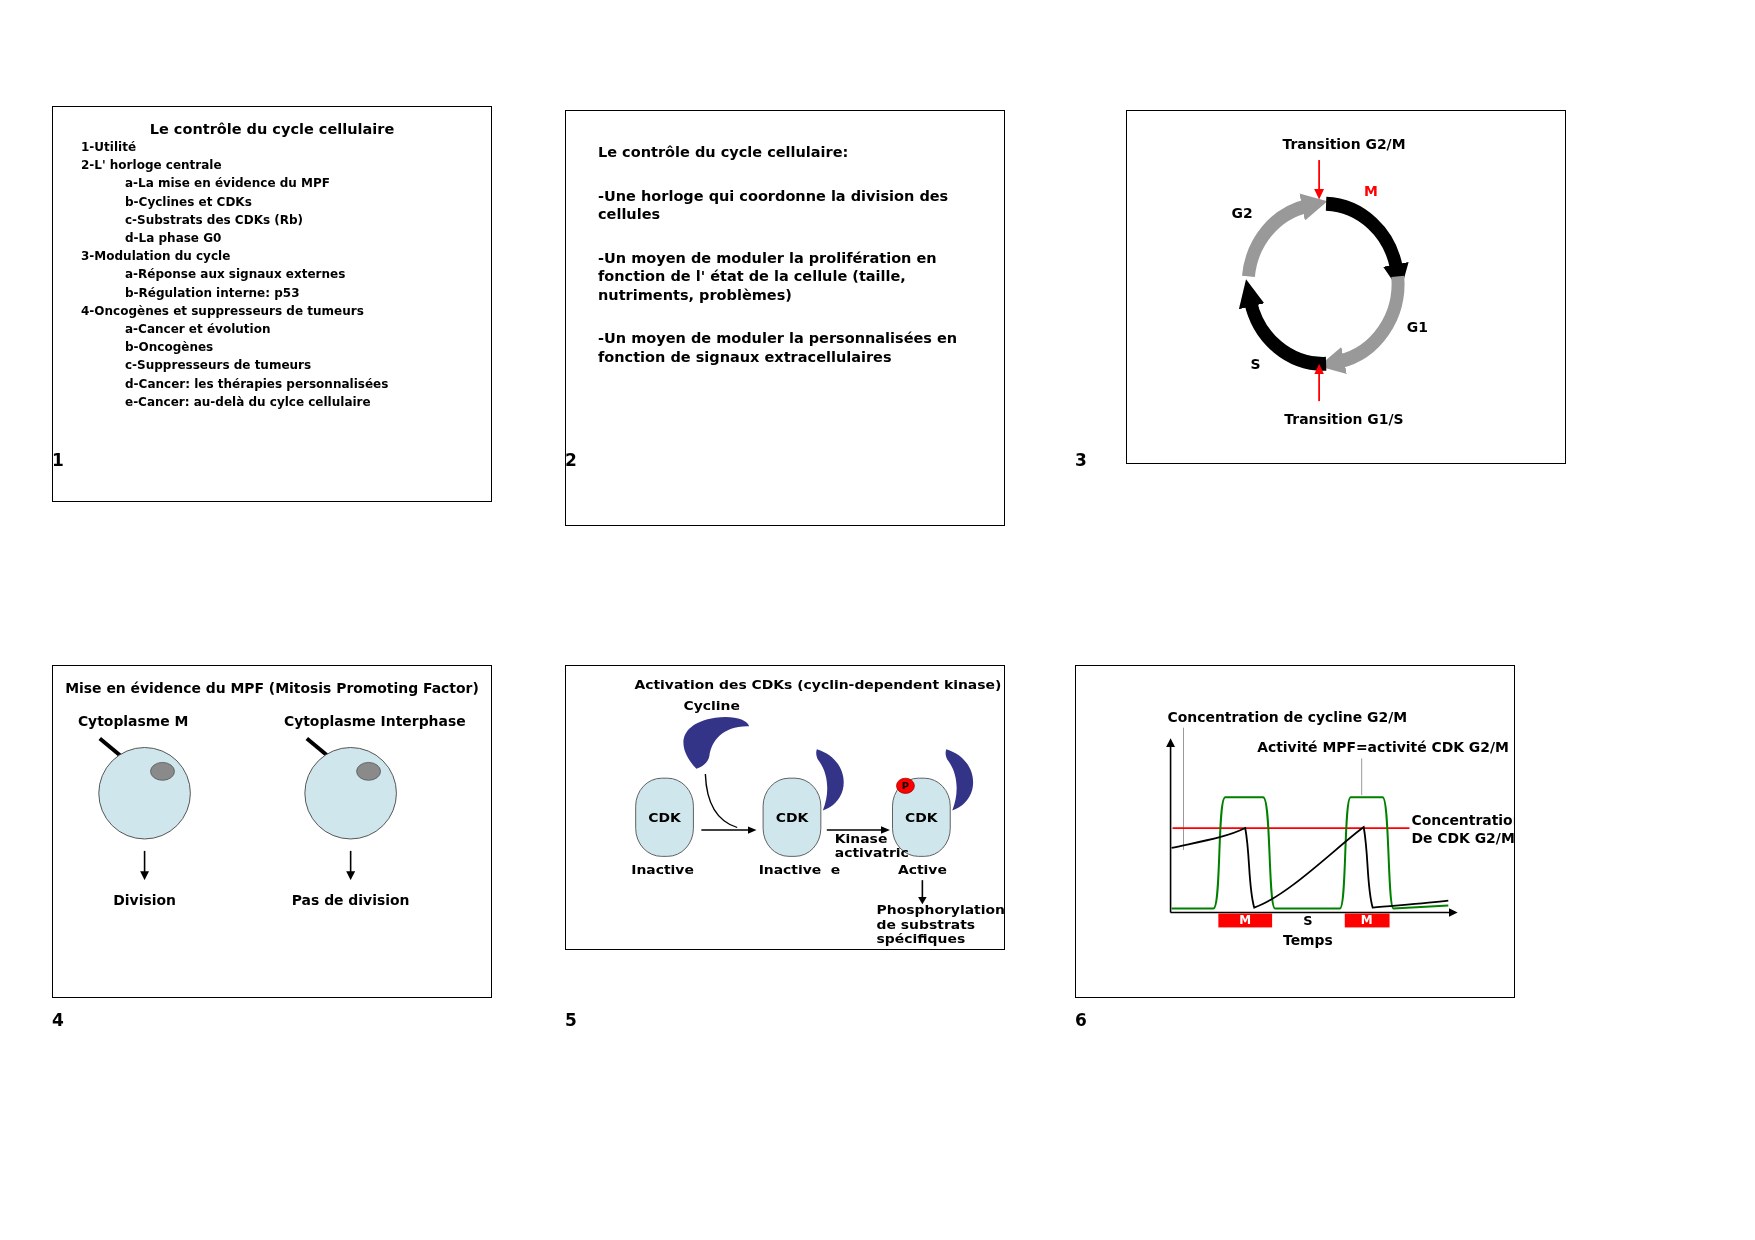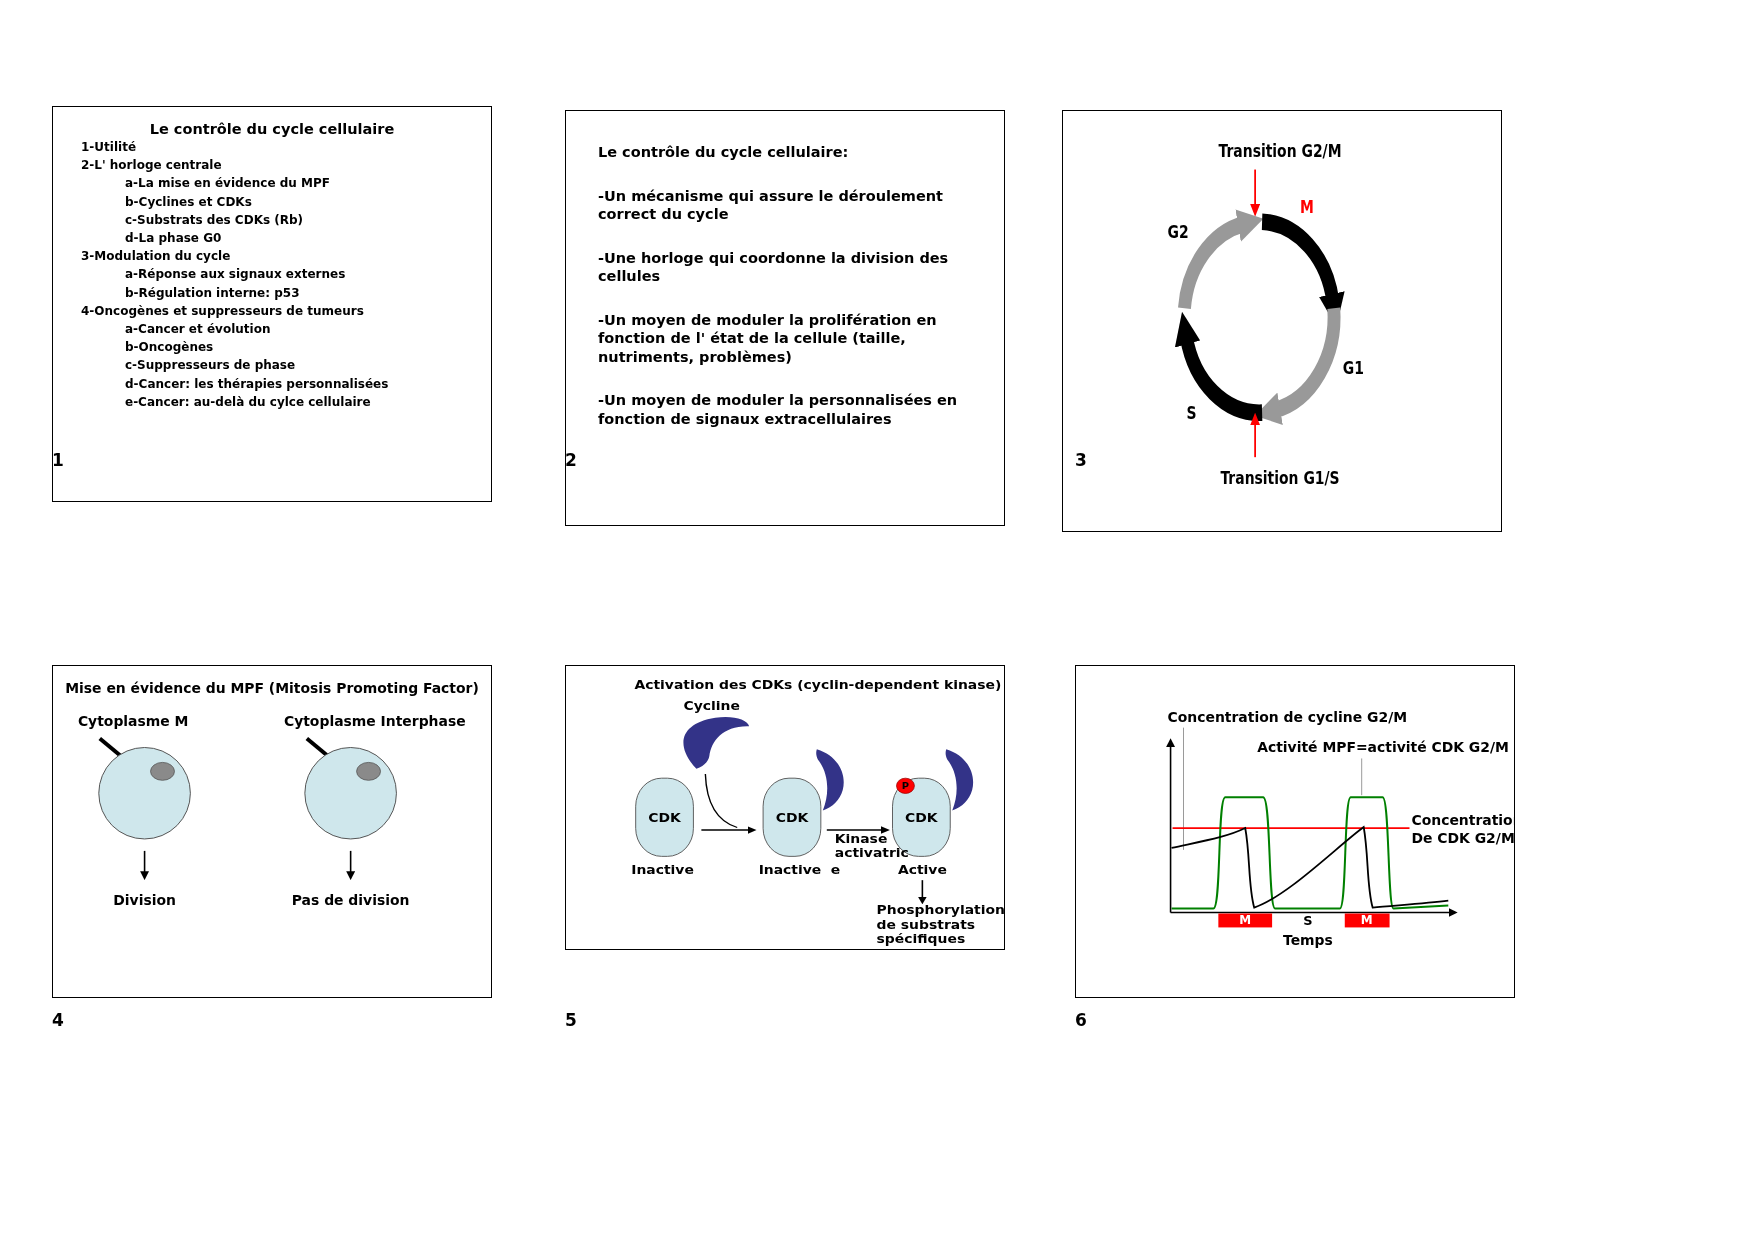--- a/index.html
+++ b/index.html
@@ -32,38 +32,37 @@
   <div class="line l1">a-La mise en évidence du MPF</div>
   <div class="line l1">b-Cyclines et CDKs</div>
   <div class="line l1">c-Substrats des CDKs (Rb)</div>
   <div class="line l1">d-La phase G0</div>
   <div class="line l0">3-Modulation du cycle</div>
   <div class="line l1">a-Réponse aux signaux externes</div>
   <div class="line l1">b-Régulation interne: p53</div>
   <div class="line l0">4-Oncogènes et suppresseurs de tumeurs</div>
   <div class="line l1">a-Cancer et évolution</div>
   <div class="line l1">b-Oncogènes</div>
-  <div class="line l1">c-Suppresseurs de phase</div>
+  <div class="line l1">c-Suppresseurs de tumeurs</div>
   <div class="line l1">d-Cancer: les thérapies personnalisées</div>
   <div class="line l1">e-Cancer: au-delà du cylce cellulaire</div>
 </div>
 <div class="num" style="left:52px;top:450px">1</div>
 
 <div class="slide" style="left:565px;top:110px;height:416px">
   <div class="s2-body">
     <p class="s2-p">Le contrôle du cycle cellulaire:</p>
-    <p class="s2-p">-Un mécanisme qui assure le déroulement correct du cycle</p>
     <p class="s2-p">-Une horloge qui coordonne la division des cellules</p>
     <p class="s2-p">-Un moyen de moduler la prolifération en fonction de l' état de la cellule (taille, nutriments, problèmes)</p>
     <p class="s2-p">-Un moyen de moduler la personnalisées en fonction de signaux extracellulaires</p>
   </div>
 </div>
 <div class="num" style="left:565px;top:450px">2</div>
 
-<div class="slide" style="left:1062px;top:110px;height:422px">
+<div class="slide" style="left:1126px;top:110px;height:354px">
   <svg width="100%" height="100%" viewBox="0 0 440 330" preserveAspectRatio="none">
     <defs>
       <marker id="s3-blk" viewBox="0 0 10 10" refX="2" refY="5" markerWidth="26" markerHeight="26" orient="auto" markerUnits="userSpaceOnUse">
           <path d="M0,0L10,5L0,10Z" fill="#000"></path>
         </marker>
       <marker id="s3-gry" viewBox="0 0 10 10" refX="2" refY="5" markerWidth="26" markerHeight="26" orient="auto" markerUnits="userSpaceOnUse">
           <path d="M0,0L10,5L0,10Z" fill="#999999"></path>
         </marker>
       <marker id="s3-red" viewBox="0 0 10 10" refX="3" refY="5" markerWidth="10" markerHeight="10" orient="auto" markerUnits="userSpaceOnUse">
           <path d="M0,0L10,5L0,10Z" fill="#ff0000"></path>

